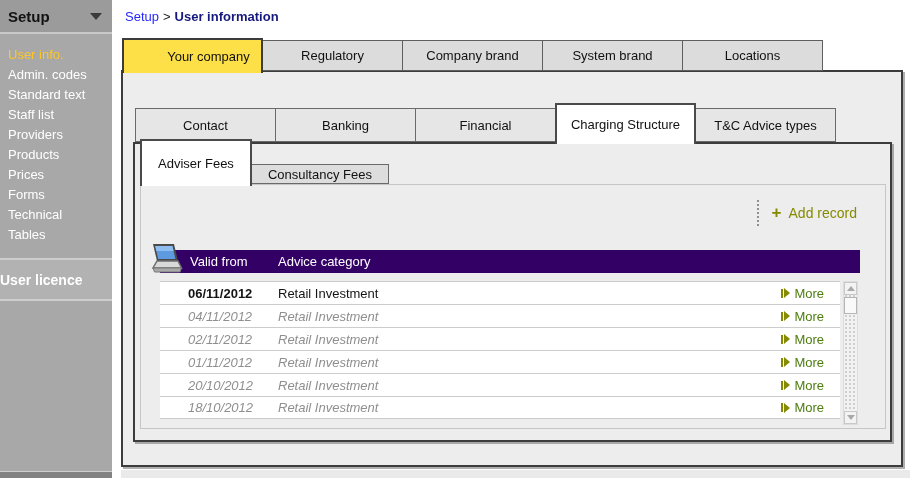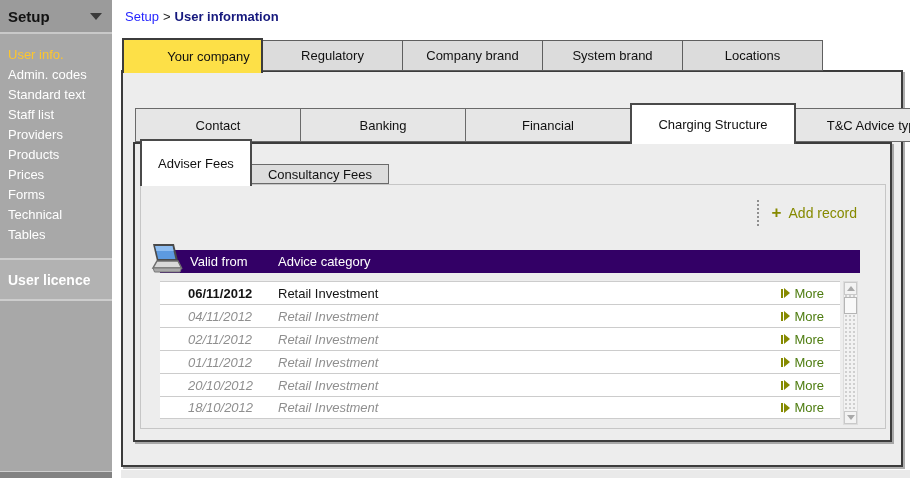--- a/index.html
+++ b/index.html
@@ -13,42 +13,42 @@
   .sidebar { position:absolute; left:0; top:0; width:112px; height:478px; background:#a8a8a8; }
   .sidebar-header { height:34px; background:#9b9b9b; border-bottom:2px solid #c9c9c9;
     display:flex; align-items:center; justify-content:space-between; padding:0 10px 0 8px; cursor:pointer; }
   .sidebar-title { font-weight:bold; font-size:15px; color:#121212; }
   .caret-down { width:0; height:0; border-left:6px solid transparent; border-right:6px solid transparent; border-top:7px solid #3a3a3a; }
   .sidebar-menu { padding-top:11px; }
   .side-item { height:20px; line-height:20px; padding-left:8px; font-size:13px; color:#ffffff; cursor:pointer; white-space:nowrap; }
   .side-item.selected { color:#fdc62d; }
   .sidebar-section { margin-top:13px; height:43px; background:#b2b2b2;
     border-top:2px solid #cdcdcd; border-bottom:2px solid #cdcdcd;
-    display:flex; align-items:center; padding-left:8px;
+    display:flex; align-items:center; 
     color:#ffffff; font-weight:bold; font-size:14px; cursor:pointer; }
   .sidebar-strip { position:absolute; bottom:0; left:0; width:112px; height:7px; background:#828282; border-top:1px solid #cfcfcf; }
 
   
   .main { position:absolute; left:121px; top:0; width:789px; height:478px; background:#ffffff; }
   .breadcrumb { position:absolute; left:4px; top:9px; font-size:13px; white-space:nowrap; }
   .breadcrumb a { color:#2626ff; text-decoration:none; cursor:pointer; }
   .breadcrumb .sep { color:#222; margin:0 4px; }
   .breadcrumb .current { color:#15187d; font-weight:bold; }
 
   
   .tabs { display:flex; align-items:flex-end; position:absolute; }
   .tab { background:#dcdcdc; border:1px solid #5f5f5f; color:#111; font-size:13px;
     display:flex; align-items:center; justify-content:center; cursor:pointer; white-space:nowrap; }
 
   .tabs1 { left:1px; top:38px; height:33px; z-index:3; }
   .tabs1 .tab { width:141px; height:31px; margin-right:-1px; }
   .tabs1 .tab.active { background:#fde047; border:2px solid #3c3c3c; border-bottom:none; height:35px; margin-bottom:-2px; z-index:4;padding-left:32px; }
 
   .tabs2 { left:12px; top:31px; height:39px; z-index:3; }
-  .tabs2 .tab { width:166px; height:34px; margin-right:-1px; background:#e6e6e6; border-color:#6a6a6a; }
+  .tabs2 .tab { width:141px; height:34px; margin-right:-1px; background:#e6e6e6; border-color:#6a6a6a; }
   .tabs2 .tab.active { background:#ffffff; border:2px solid #4a4a4a; border-bottom:none; height:41px; margin-bottom:-2px; z-index:4; }
 
   .tabs3 { left:5px; top:11px; height:29px; z-index:3; }
   .tabs3 .tab { padding:0 16px; height:20px; margin-right:-1px; background:#dddddd; border-color:#6a6a6a; }
   .tabs3 .tab.active { background:#ffffff; border:2px solid #4a4a4a; border-bottom:none; height:47px; margin-bottom:-2px; z-index:4; }
 
   
   .outer-panel { position:absolute; left:0; top:70px; width:782px; height:397px;
     border:2px solid #3c3c3c; background:#ededed; box-shadow:2px 2px 0 rgba(110,110,110,.55); }
   .inner-panel { position:absolute; left:10px; top:70px; width:759px; height:300px;

